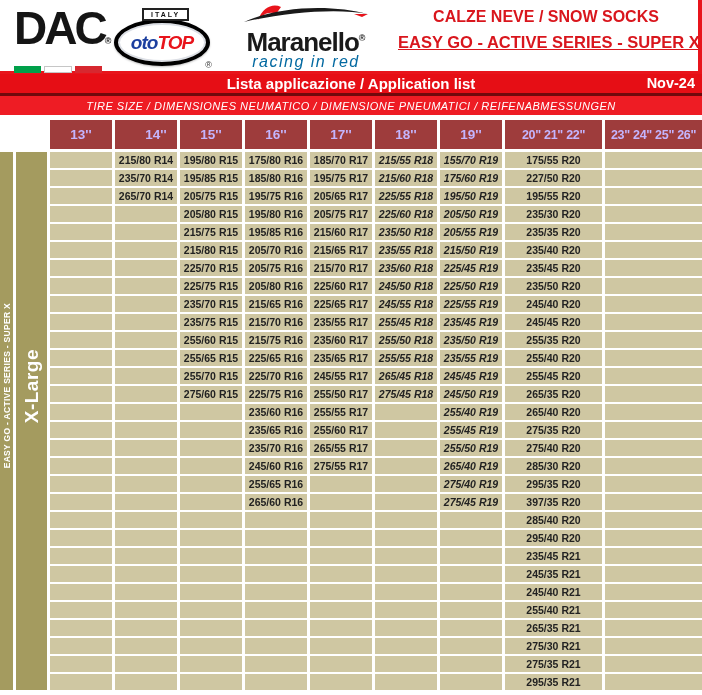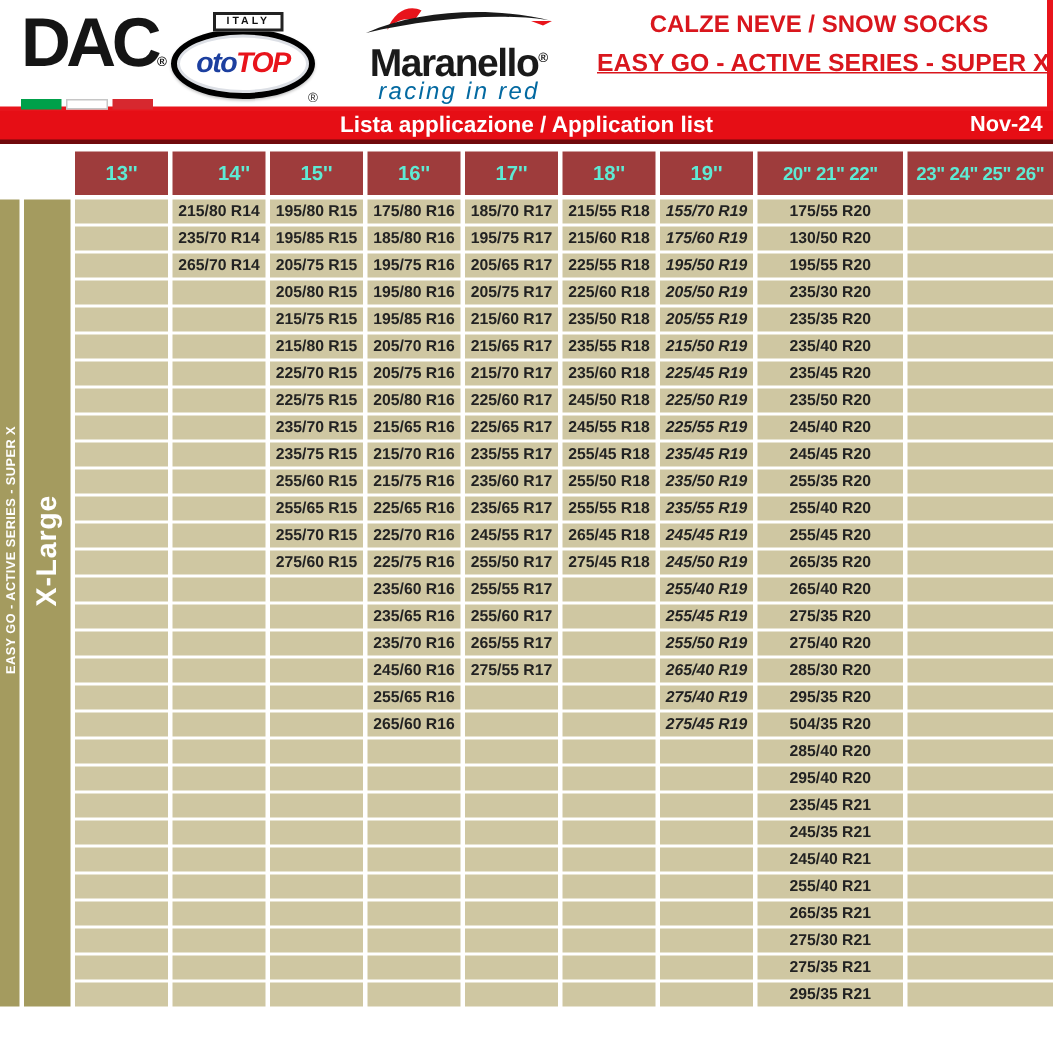--- a/index.html
+++ b/index.html
@@ -46,21 +46,21 @@
   .bar1-title { color:#fff; font-weight:bold; font-size:15px; }
   .bar1-date { position:absolute; right:7px; top:0; line-height:19px; color:#fff; font-weight:bold; font-size:14.5px; }
   .bar2 { height:19px; background:#ee1c24; color:#fff; font-style:italic; font-size:11px;
           display:flex; align-items:center; justify-content:center; letter-spacing:0.5px; }
 
   .gap5 { height:5px; } .gap3 { height:3px; }
 
   
   .tbl-grid { display:grid;
     grid-template-columns: 13px 3px 31px 3px 62px 3px 62px 3px 62px 3px 62px 3px 62px 3px 62px 3px 62px 3px 97px 3px 97px; }
-  .hdr-box { height:29px; background:#9e3c3c; color:#5eead4; font-weight:bold; font-size:13.5px;
+  .hdr-box { height:29px; background:#9e3c3c; color:#c4b5fd; font-weight:bold; font-size:13.5px;
              display:flex; align-items:center; justify-content:center; white-space:nowrap; }
   .hdr-box.wide { font-size:12.5px; letter-spacing:-0.3px; }
 
   .col { display:flex; flex-direction:column; gap:2px; }
   .cell { height:16px; background:#cfc7a2; font-weight:bold; font-size:10.5px; color:#222;
           display:flex; align-items:center; justify-content:center; white-space:nowrap; }
 
   .strip { background:#a49b5f; display:flex; align-items:center; justify-content:center; }
   .strip span { writing-mode:vertical-rl; transform:rotate(180deg); color:#fff; font-weight:bold;
                 white-space:nowrap; position:relative; top:-35px; }
@@ -107,20 +107,23 @@
     </div>
 
     <div class="right-edge"></div>
   </div>
 
   <div class="bar1">
     <span class="bar1-title">Lista applicazione / Application list</span>
     <span class="bar1-date">Nov-24</span>
   </div>
 
+  <div class="bar2">
+    <span>TIRE SIZE  /  DIMENSIONES NEUMATICO  /  DIMENSIONE PNEUMATICI  /  REIFENABMESSUNGEN</span>
+  </div>
 
   <div class="gap5"></div>
 
   <div class="tbl-grid" id="header-row">
       <div class="hdr-box" style="grid-column: 5;">13''</div>
       <div class="hdr-box" style="grid-column: 7; padding-left: 20px;">14''</div>
       <div class="hdr-box" style="grid-column: 9;">15''</div>
       <div class="hdr-box" style="grid-column: 11;">16''</div>
       <div class="hdr-box" style="grid-column: 13;">17''</div>
       <div class="hdr-box" style="grid-column: 15;">18''</div>
@@ -291,21 +294,21 @@
         <div class="cell"></div>
         <div class="cell"></div>
         <div class="cell"></div>
         <div class="cell"></div>
         <div class="cell"></div>
         <div class="cell"></div>
         <div class="cell"></div>
         <div class="cell"></div>
         <div class="cell"></div>
       </div>
-      <div class="col" style="grid-column: 15;">
+      <div class="col" style="grid-column: 15; font-style: italic;">
         <div class="cell">215/55 R18</div>
         <div class="cell">215/60 R18</div>
         <div class="cell">225/55 R18</div>
         <div class="cell">225/60 R18</div>
         <div class="cell">235/50 R18</div>
         <div class="cell">235/55 R18</div>
         <div class="cell">235/60 R18</div>
         <div class="cell">245/50 R18</div>
         <div class="cell">245/55 R18</div>
         <div class="cell">255/45 R18</div>
@@ -357,39 +360,39 @@
         <div class="cell"></div>
         <div class="cell"></div>
         <div class="cell"></div>
         <div class="cell"></div>
         <div class="cell"></div>
         <div class="cell"></div>
         <div class="cell"></div>
       </div>
       <div class="col" style="grid-column: 19;">
         <div class="cell">175/55 R20</div>
-        <div class="cell">130/50 R20</div>
+        <div class="cell">227/50 R20</div>
         <div class="cell">195/55 R20</div>
         <div class="cell">235/30 R20</div>
         <div class="cell">235/35 R20</div>
         <div class="cell">235/40 R20</div>
         <div class="cell">235/45 R20</div>
         <div class="cell">235/50 R20</div>
         <div class="cell">245/40 R20</div>
         <div class="cell">245/45 R20</div>
         <div class="cell">255/35 R20</div>
         <div class="cell">255/40 R20</div>
         <div class="cell">255/45 R20</div>
         <div class="cell">265/35 R20</div>
         <div class="cell">265/40 R20</div>
         <div class="cell">275/35 R20</div>
         <div class="cell">275/40 R20</div>
         <div class="cell">285/30 R20</div>
         <div class="cell">295/35 R20</div>
-        <div class="cell">504/35 R20</div>
+        <div class="cell">397/35 R20</div>
         <div class="cell">285/40 R20</div>
         <div class="cell">295/40 R20</div>
         <div class="cell">235/45 R21</div>
         <div class="cell">245/35 R21</div>
         <div class="cell">245/40 R21</div>
         <div class="cell">255/40 R21</div>
         <div class="cell">265/35 R21</div>
         <div class="cell">275/30 R21</div>
         <div class="cell">275/35 R21</div>
         <div class="cell">295/35 R21</div>

